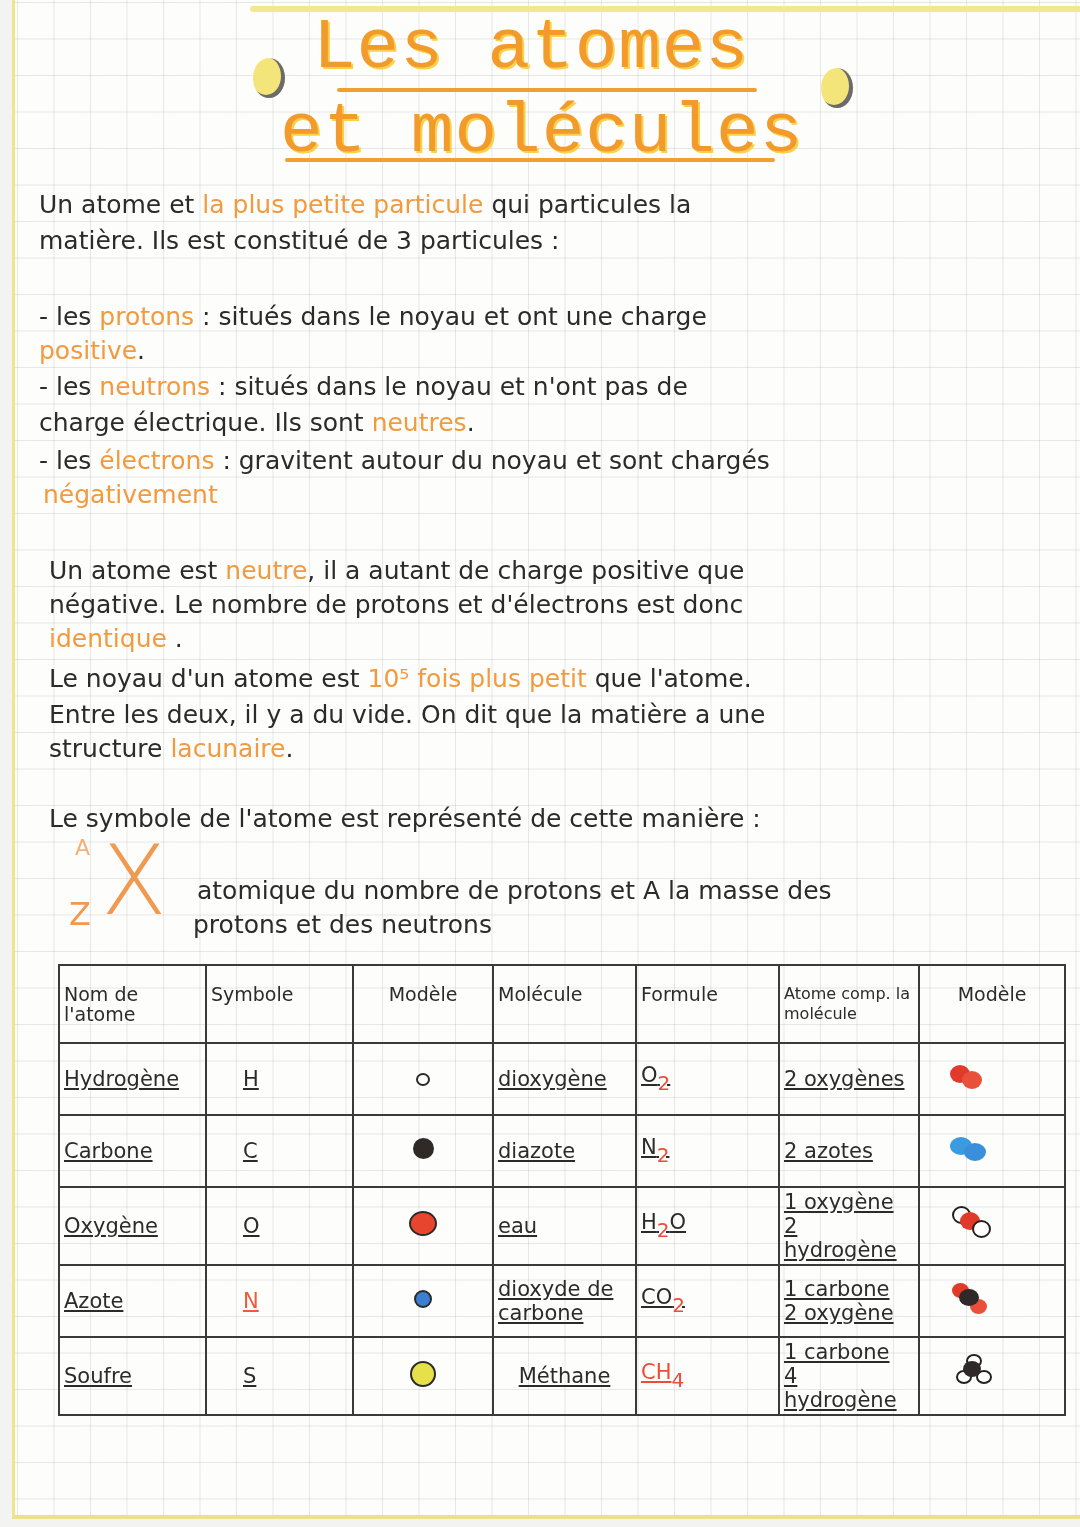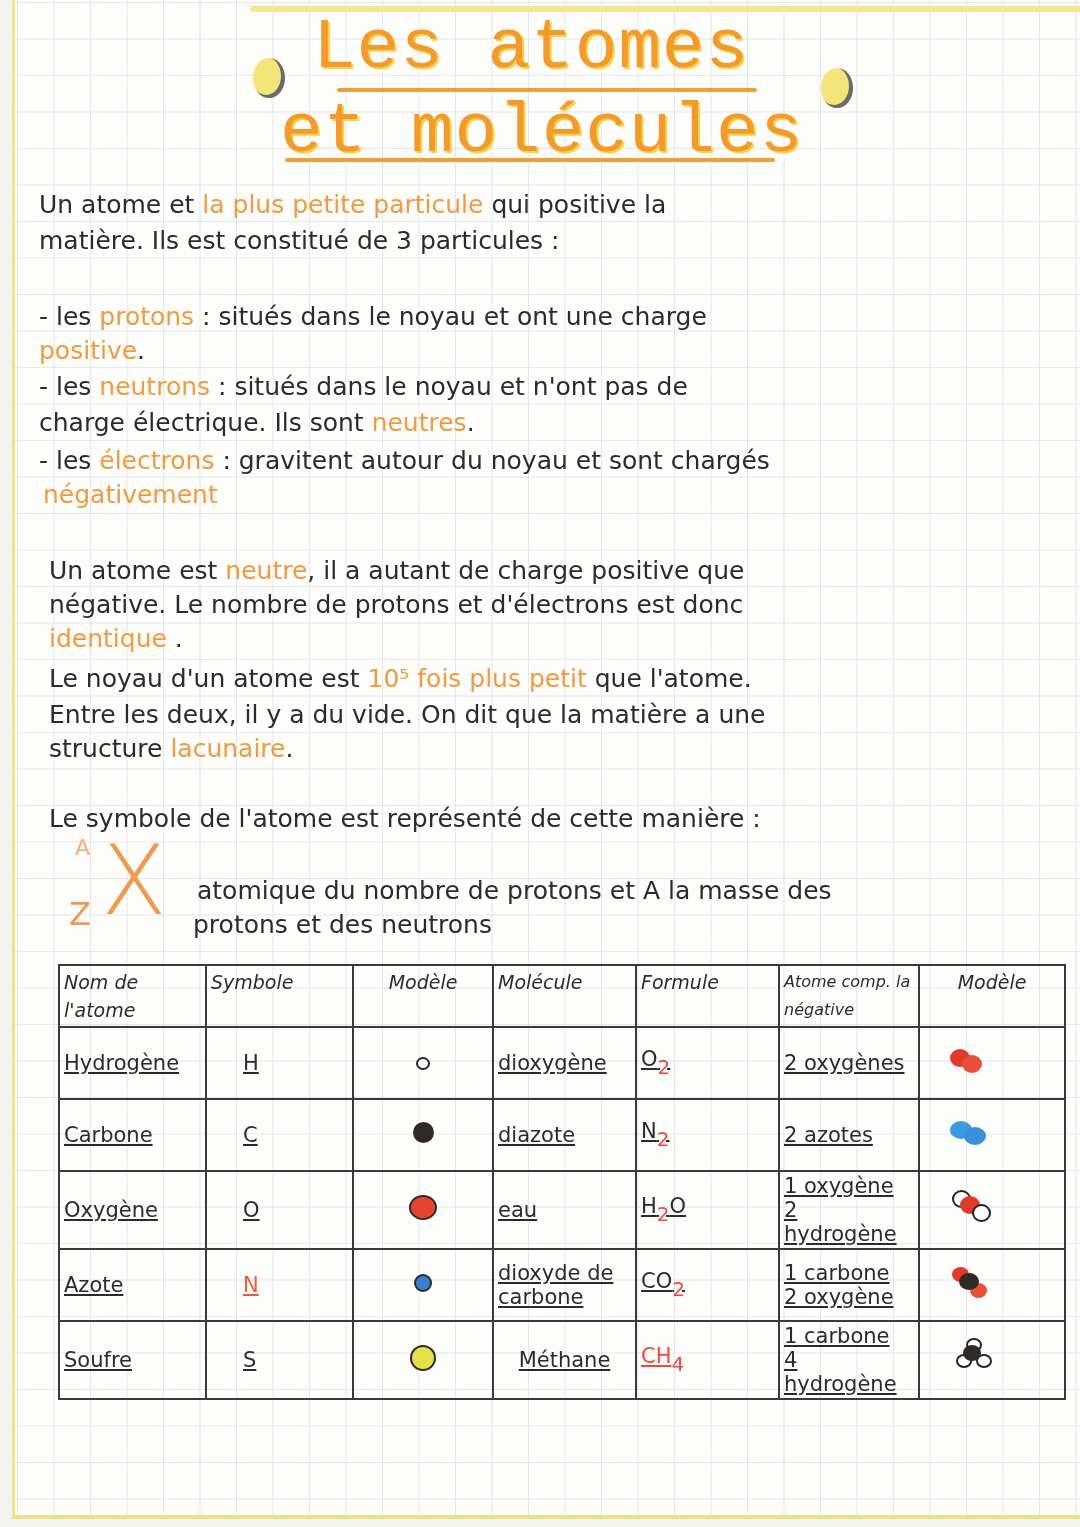--- a/index.html
+++ b/index.html
@@ -49,21 +49,21 @@
 
   table.atoms {
     position: absolute; left: 43px; top: 964px; width: 1006px;
     border-collapse: collapse; table-layout: fixed;
   }
   table.atoms td, table.atoms th {
     border: 2px solid #3a3a3a; padding: 2px 4px; vertical-align: middle;
     font-weight: 400; color: #2b2b2b; font-size: 21px;
     font-family: "DejaVu Sans", sans-serif; text-align: left;
   }
-  table.atoms th { font-size: 19px; line-height: 28px; vertical-align: top; padding-top: 2px; height: 56px; font-style: italic; }
+  table.atoms th { font-size: 19px; line-height: 20px; vertical-align: top; padding-top: 18px; height: 56px; }
   table.atoms tr.row td { height: 66px; text-decoration: underline; }
   .small2 { font-size: 18px; line-height: 24px; }
   .sym { color: #f0923c; font-size: 30px; padding-left: 36px !important; }
   .sym.red { color: #ef5a3a; }
   .formula { color: #f0923c; font-size: 30px; margin-top: 12px; }
   .formula.red { color: #ee4b3b; }
   .formula sub { font-size: 20px; vertical-align: -8px; }
   .center { text-align: center !important; margin-top: 7px; }
   .dot { display: inline-block; border-radius: 50%; border: 2px solid #2a2a2a; }
   .mol { position: relative; display: inline-block; width: 60px; height: 40px; }
@@ -76,21 +76,21 @@
   <div class="top-strip"></div>
   <div class="hole" style="left:238px;top:58px;"></div>
   <div class="hole" style="left:806px;top:68px;"></div>
 
   <div class="title" style="left:298px;top:8px;">Les atomes</div>
   <div class="title-underline" style="left:322px;top:88px;width:420px;"></div>
   <div class="title" style="left:265px;top:92px;">et molécules</div>
   <div class="title-underline" style="left:270px;top:158px;width:490px;"></div>
 
   <div class="hw" style="left:24px;top:188px;">
-    <span>Un atome et </span><span class="hl">la plus petite particule</span><span> qui positive la</span>
+    <span>Un atome et </span><span class="hl">la plus petite particule</span><span> qui particules la</span>
   </div>
   <div class="hw" style="left:24px;top:224px;">matière. Ils est constitué de 3 particules :</div>
 
   <div class="hw" style="left:24px;top:300px;">
     <span>- les </span><span class="hl">protons</span><span> : situés dans le noyau et ont une charge</span>
   </div>
   <div class="hw" style="left:24px;top:334px;">
     <span class="hl">positive</span><span>.</span>
   </div>
   <div class="hw" style="left:24px;top:370px;">
@@ -140,21 +140,21 @@
         <col style="width:140px">
         <col style="width:146px">
     </colgroup>
     <tbody>
         <tr>
       <th class="small2">Nom de l'atome</th>
       <th>Symbole</th>
       <th class="center">Modèle</th>
       <th>Molécule</th>
       <th>Formule</th>
-      <th class="small2" style="font-size:16px">Atome comp. la négative</th>
+      <th class="small2" style="font-size:16px">Atome comp. la molécule</th>
       <th class="center">Modèle</th>
     </tr>
 
     <tr class="row">
       <td>Hydrogène</td>
       <td class="sym">H</td>
       <td class="center"><span class="dot" style="width:10px;height:9px;background:#fff;"></span></td>
       <td>dioxygène</td>
       <td class="formula"><span>O</span><sub class="red" style="color:#ee4b3b">2</sub></td>
       <td>2 oxygènes</td>

